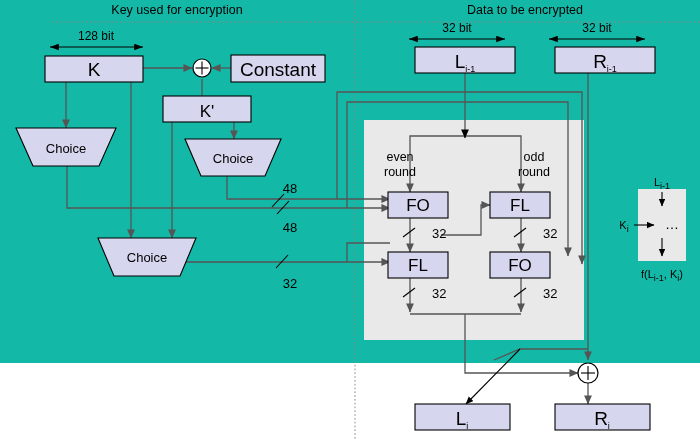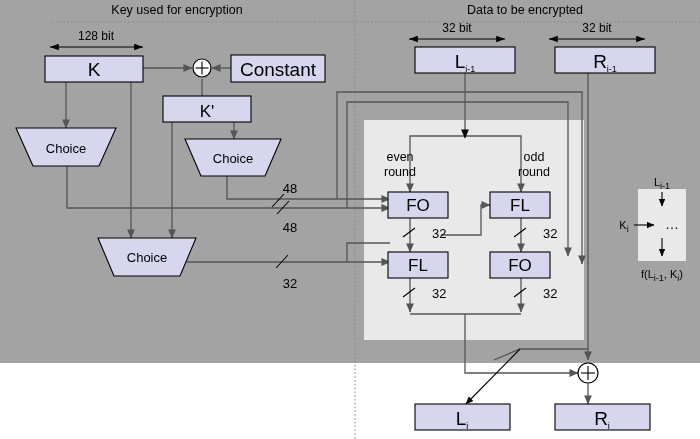--- a/index.html
+++ b/index.html
@@ -1,18 +1,18 @@
 <!DOCTYPE html>
 <html><head>
 <meta charset="utf-8">
 <style>
   html,body{margin:0;padding:0;background:#ffffff;}
   body{width:700px;height:439px;overflow:hidden;
        font-family:"Liberation Sans","DejaVu Sans",sans-serif;}
-  #stage{position:relative;width:700px;height:363px;background:#a3a3a3;}
+  #stage{position:relative;width:700px;height:363px;background:#14b8a6;}
   svg.layer{position:absolute;left:0;top:0;width:700px;height:439px;}
   .hdr{font-size:12.5px;fill:#000;}
   .lbl{font-size:12px;fill:#000;}
   .blockTxt{font-size:17px;fill:#000;}
   .blockTxtBig{font-size:19px;fill:#000;}
   .subi{font-size:9px;}
   .legendTxt{font-size:11px;fill:#000;}
   .box{fill:#d6d6ef;stroke:#000;stroke-width:1.1;}
   .trap{fill:#d6d6ef;stroke:#000;stroke-width:1.1;}
   .greyzone{fill:#e9e9e9;stroke:none;}

